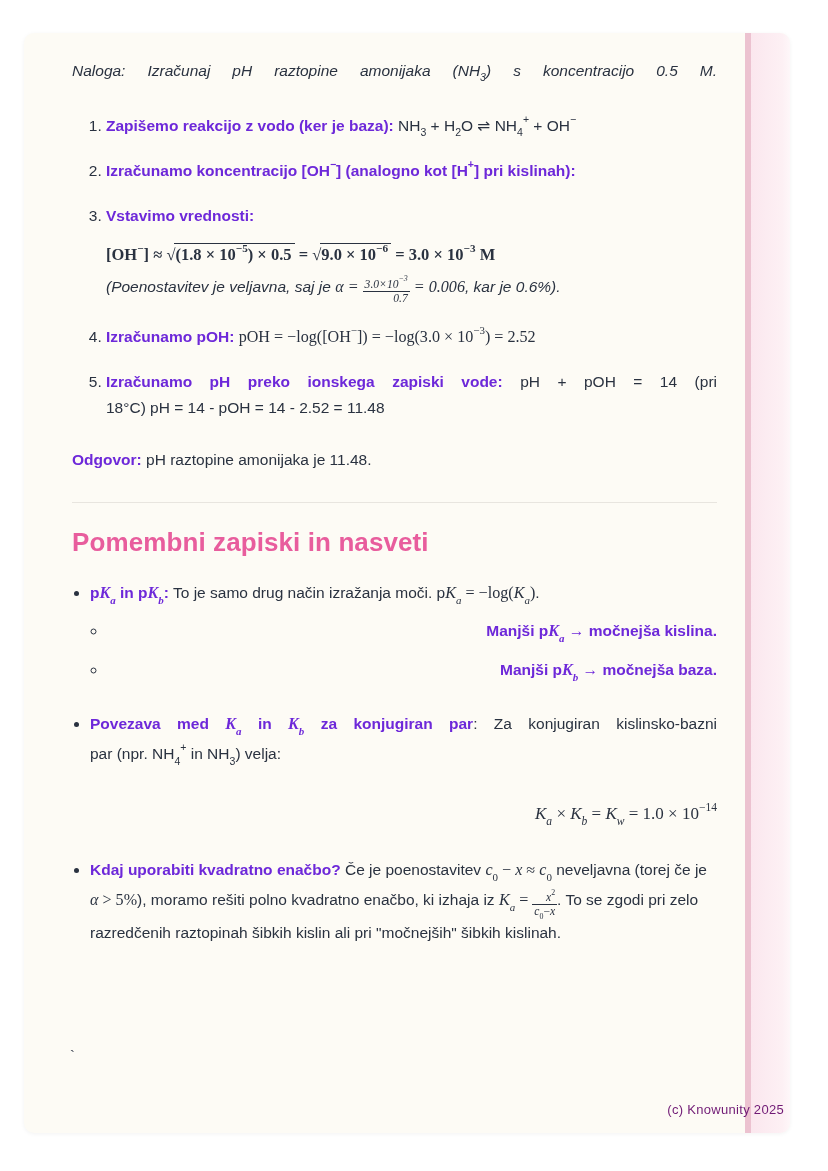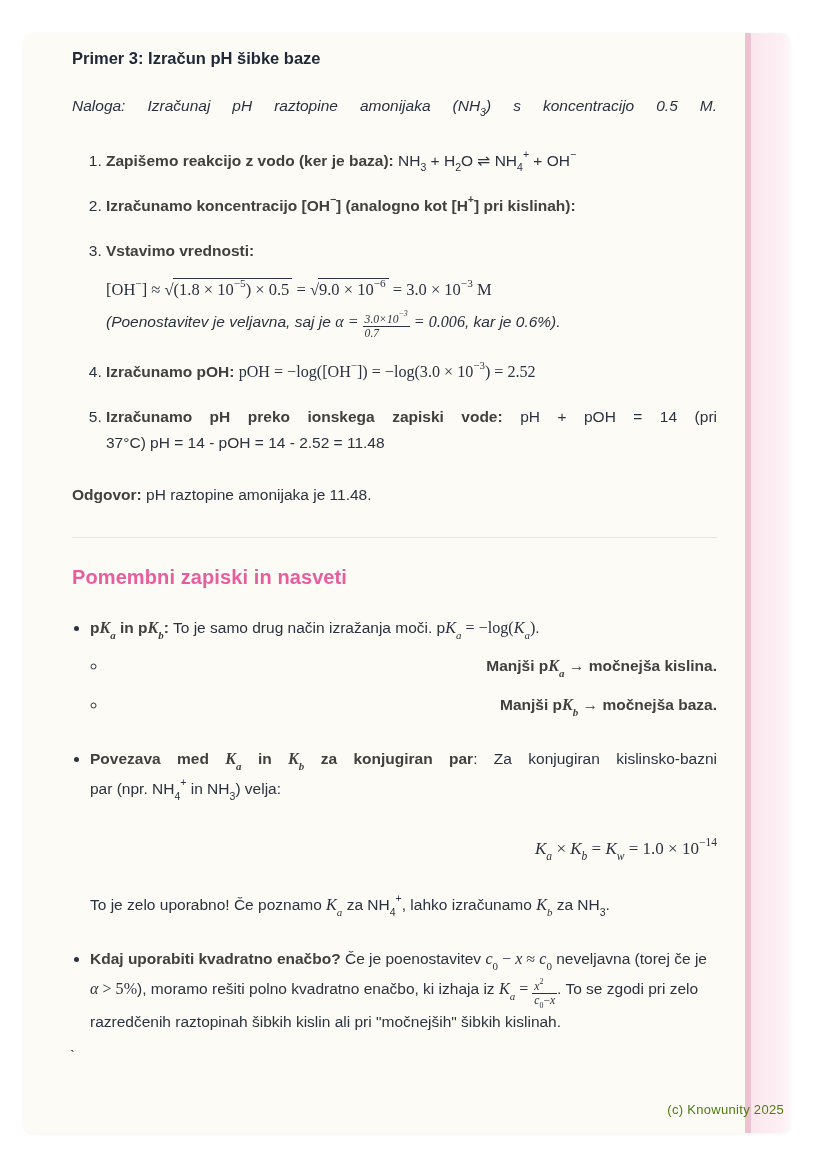--- a/index.html
+++ b/index.html
@@ -18,80 +18,79 @@
     background:linear-gradient(to right,#fbe7ee 0%,#fdf0f4 80%,#fef7f9 100%);
   }
   .stripe-line{
     position:absolute;top:0;right:39px;width:6px;height:100%;
     background:#ecc2d0;
   }
   .content{
     position:absolute;left:48px;top:0;width:645px;
     font-size:15.5px;line-height:26px;
   }
-  b{color:#404040;}
+  b{color:#6d28d9;}
   .doc-title{
     margin:15px 0 0 0;font-size:16.5px;line-height:20px;
     font-weight:bold;color:#202938;
   }
   .intro{margin-top:22px;font-style:italic;}
   .intro .ln1{text-align:justify;text-align-last:justify;line-height:32px;}
   .intro .ln2{line-height:32px;}
   ol.steps{margin:26px 0 0 0;padding:0 0 0 34px;}
   ol.steps > li{margin-bottom:19px;}
   ol.steps > li .step-text{min-height:26px;}
   .blockmath{
     margin:15px 0 2px 0;font-family:"Liberation Serif","DejaVu Serif",serif;
     font-size:16.5px;line-height:30px;color:#2a3240;
   }
-  .blockmath.tight{margin-top:11px;}
+  .blockmath.tight{margin-top:11px;font-weight:bold;}
   .note{font-style:italic;line-height:30px;margin-top:2px;}
   .answer{margin-top:26px;}
   .divider{border:none;border-top:1px solid #e8e5df;margin:29px 0 0 0;}
   .notes-heading{
-    margin:24px 0 0 0;font-size:20px;line-height:30px;font-weight:bold;
+    margin:24px 0 0 0;font-size:26px;line-height:30px;font-weight:bold;
     color:#e85d9d;letter-spacing:0.1px;
   }
   ul.notes{margin:21px 0 0 0;padding:0 0 0 18px;list-style:disc;}
   ul.notes > li{margin-bottom:24px;line-height:30px;}
   ul.subnotes{margin:8px 0 0 0;padding:0 0 0 17px;list-style:circle;}
   ul.subnotes > li{margin-bottom:9px;line-height:30px;text-align:right;}
   .jline{text-align:justify;text-align-last:justify;}
   .center-formula{
     text-align:right;margin:30px 0 26px 0;
     font-family:"Liberation Serif","DejaVu Serif",serif;font-size:17px;
   }
   .after-para{margin:26px 0 0 0;line-height:30px;}
   .mt{font-family:"Liberation Serif","DejaVu Serif",serif;font-size:1.04em;}
   sub{font-size:0.68em;position:relative;bottom:-0.12em;line-height:0;}
   sup{font-size:0.68em;position:relative;top:-0.15em;line-height:0;}
   .rad{margin-right:-1px;}
   .radbar{border-top:1.4px solid #2a3240;padding:1px 3px 0 1px;}
   .frac{
-    display:inline-block;vertical-align:-0.85em;text-align:left;
+    display:inline-block;vertical-align:-0.85em;text-align:right;
     font-size:0.72em;line-height:1.15;
   }
   .frac .num{display:block;padding:0 2px;}
   .frac .den{display:block;border-top:1px solid #2a3240;padding:0 2px;}
   .stray-mark{position:absolute;left:46px;top:1014px;font-size:15px;color:#3a4150;}
   .footer{
     position:absolute;right:6px;bottom:16px;z-index:5;
-    font-size:13px;color:#4d7c0f;letter-spacing:0.3px;
+    font-size:13px;color:#701a75;letter-spacing:0.3px;
   }
 </style>
 </head>
 <body>
 
 <div class="card">
   <div class="stripe-fill"></div>
   <div class="stripe-line"></div>
 
   <div class="content">
 
-    <h3 class="doc-title">Primer 3: Izračun pH šibke baze</h3>
 
     <div class="intro">
       <div class="ln1">Naloga: Izračunaj pH raztopine amonijaka (NH<sub>3</sub>) s koncentracijo 0.5 M.</div>
     </div>
 
     <ol class="steps">
       <li>
         <div class="step-text"><b>Zapišemo reakcijo z vodo (ker je baza):</b> NH<sub>3</sub> + H<sub>2</sub>O ⇌ NH<sub>4</sub><sup>+</sup> + OH<sup>−</sup></div>
       </li>
       <li>
@@ -100,21 +99,21 @@
       <li>
         <div class="step-text"><b>Vstavimo vrednosti:</b></div>
         <div class="blockmath tight">[OH<sup>−</sup>] ≈ <span class="rad">√</span><span class="radbar">(1.8 × 10<sup>−5</sup>) × 0.5</span> = <span class="rad">√</span><span class="radbar">9.0 × 10<sup>−6</sup></span> = 3.0 × 10<sup>−3</sup> M</div>
         <div class="note">(Poenostavitev je veljavna, saj je <span class="mt"><i>α</i> = <span class="frac"><span class="num">3.0×10<sup>−3</sup></span><span class="den">0.7</span></span> = 0.006</span>, kar je 0.6%).</div>
       </li>
       <li>
         <div class="step-text"><b>Izračunamo pOH:</b> <span class="mt">pOH = −log([OH<sup>−</sup>]) = −log(3.0 × 10<sup>−3</sup>) = 2.52</span></div>
       </li>
       <li>
         <div class="step-text jline"><b>Izračunamo pH preko ionskega zapiski vode:</b> pH + pOH = 14 (pri</div>
-        <div class="step-text">37°C) pH = 14 - pOH = 14 - 2.52 = 11.48</div>
+        <div class="step-text">18°C) pH = 14 - pOH = 14 - 2.52 = 11.48</div>
       </li>
     </ol>
 
     <div class="answer"><b>Odgovor:</b> pH raztopine amonijaka je 11.48.</div>
 
     <hr class="divider">
 
     <h2 class="notes-heading">Pomembni zapiski in nasveti</h2>
 
     <ul class="notes">
@@ -122,21 +121,20 @@
         <div><b>p<span class="mt"><i>K</i><sub><i>a</i></sub></span> in p<span class="mt"><i>K</i><sub><i>b</i></sub></span>:</b> To je samo drug način izražanja moči. p<span class="mt"><i>K</i><sub><i>a</i></sub> = −log(<i>K</i><sub><i>a</i></sub>)</span>.</div>
         <ul class="subnotes">
           <li><b>Manjši p<span class="mt"><i>K</i><sub><i>a</i></sub></span> → močnejša kislina.</b></li>
           <li><b>Manjši p<span class="mt"><i>K</i><sub><i>b</i></sub></span> → močnejša baza.</b></li>
         </ul>
       </li>
       <li>
         <div class="jline"><b>Povezava med <span class="mt"><i>K</i><sub><i>a</i></sub></span> in <span class="mt"><i>K</i><sub><i>b</i></sub></span> za konjugiran par</b>: Za konjugiran kislinsko-bazni</div>
         <div>par (npr. NH<sub>4</sub><sup>+</sup> in NH<sub>3</sub>) velja:</div>
         <div class="center-formula"><i>K</i><sub><i>a</i></sub> × <i>K</i><sub><i>b</i></sub> = <i>K</i><sub><i>w</i></sub> = 1.0 × 10<sup>−14</sup></div>
-        <div class="after-para">To je zelo uporabno! Če poznamo <span class="mt"><i>K</i><sub><i>a</i></sub></span> za NH<sub>4</sub><sup>+</sup>, lahko izračunamo <span class="mt"><i>K</i><sub><i>b</i></sub></span> za NH<sub>3</sub>.</div>
       </li>
       <li><b>Kdaj uporabiti kvadratno enačbo?</b> Če je poenostavitev <span class="mt"><i>c</i><sub>0</sub> − <i>x</i> ≈ <i>c</i><sub>0</sub></span> neveljavna (torej če je <span class="mt"><i>α</i> &gt; 5%</span>), moramo rešiti polno kvadratno enačbo, ki izhaja iz <span class="mt"><i>K</i><sub><i>a</i></sub> = <span class="frac"><span class="num"><i>x</i><sup>2</sup></span><span class="den"><i>c</i><sub>0</sub>−<i>x</i></span></span></span>. To se zgodi pri zelo razredčenih raztopinah šibkih kislin ali pri "močnejših" šibkih kislinah.</li>
 
     </ul>
 
   </div>
 
   <div class="stray-mark">`</div>
   <div class="footer">(c) Knowunity 2025</div>
 </div>

